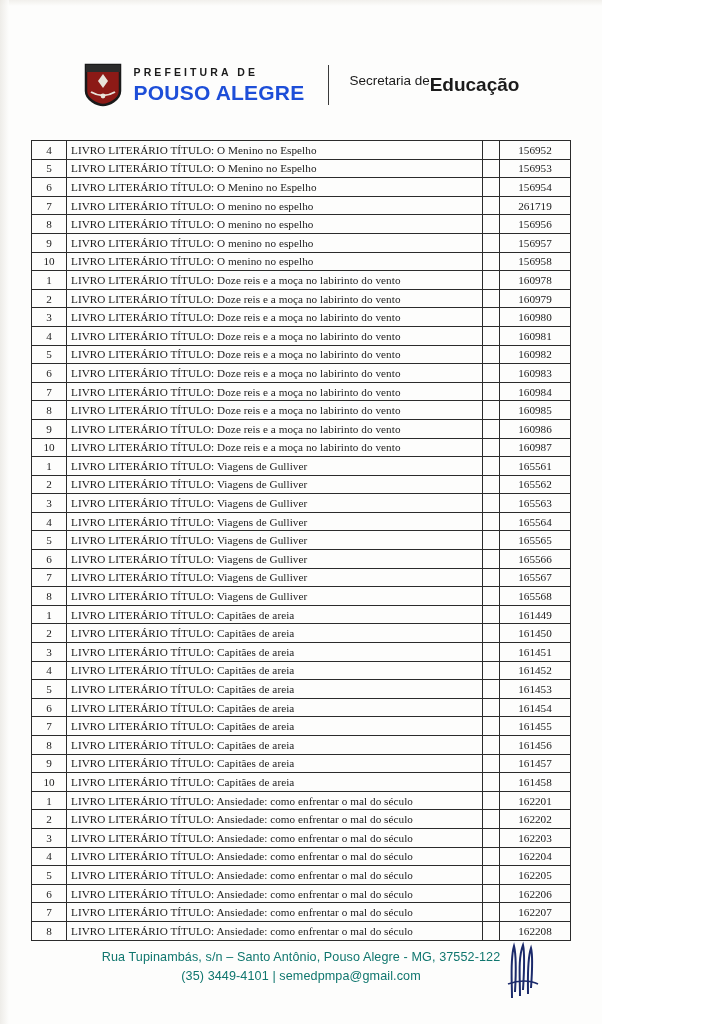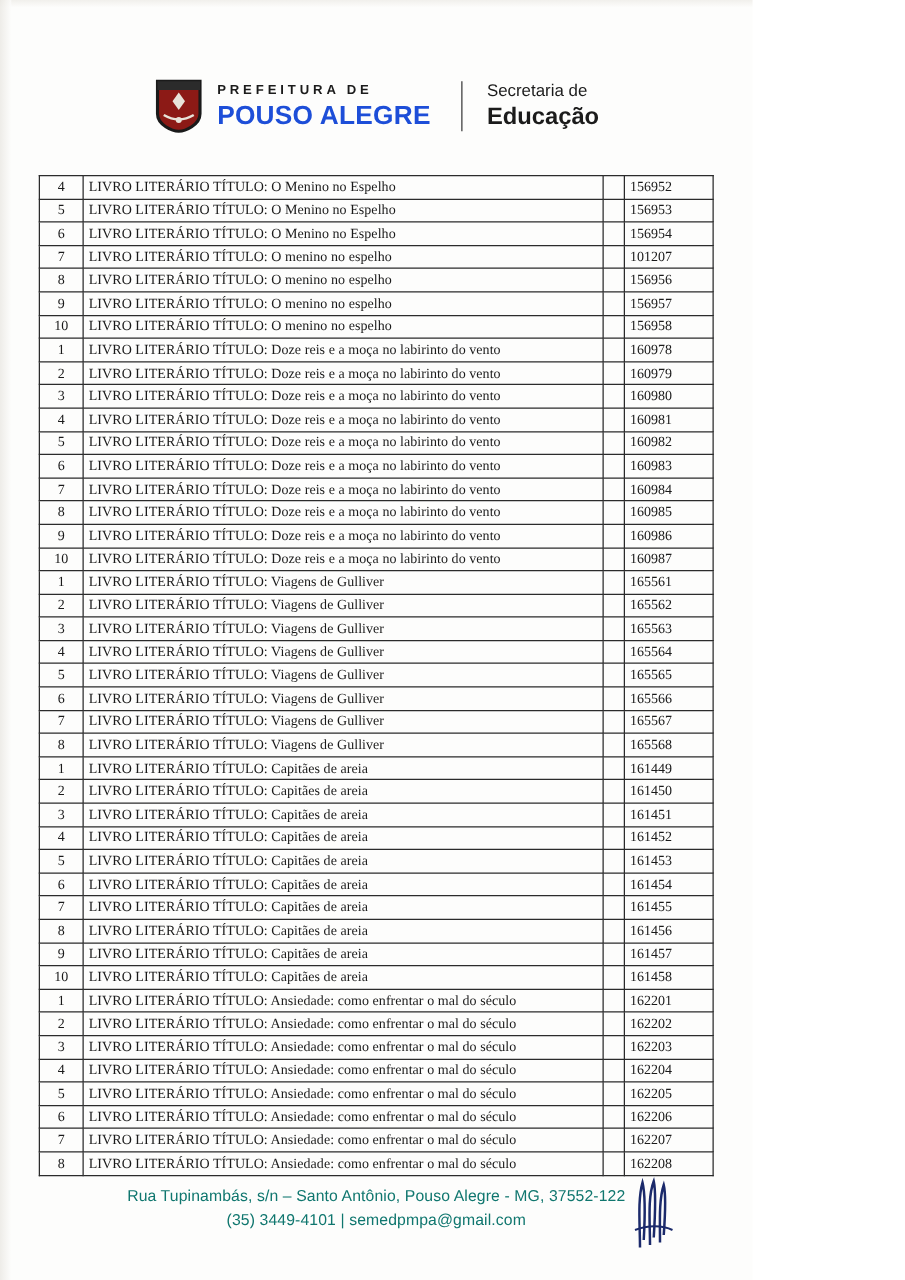--- a/index.html
+++ b/index.html
@@ -62,21 +62,21 @@
     color: #1d4ed8;
   }
   .divider-v {
     width: 1px;
     height: 40px;
     background: #3b3b3b;
     margin: 0 6px 0 10px;
   }
   .sec-text {
     display: flex;
-    flex-direction: column;
+    flex-direction: row;
     font-family: "Liberation Sans", sans-serif;
     line-height: 1.25;
     color: #1b1b1b;
     justify-content: space-between;
   }
   .sec-line1 { font-size: 13.5px; font-weight: 400; }
   .sec-line2 { font-size: 19px; font-weight: 700; }
 
   
   .table-wrap {
@@ -101,21 +101,21 @@
     width: 26px;
     text-align: center;
     font-size: 11px;
   }
   td.col-desc {
     padding-left: 6px;
     letter-spacing: 0.05px;
   }
   td.col-code {
     width: 62px;
-    text-align: left;
+    text-align: center;
     font-size: 11.2px;
     border-left: 1px solid #2b2b2b;
   }
   
   td.col-gap {
     width: 8px;
     border-left: 1px solid #2b2b2b;
     border-right: none;
     border-top: none;
     border-bottom: none;
@@ -207,21 +207,21 @@
           <tr>
             <td class="col-idx">6</td>
             <td class="col-desc">LIVRO LITERÁRIO TÍTULO: O Menino no Espelho</td>
             <td class="col-gap"></td>
             <td class="col-code">156954</td>
           </tr>
           <tr>
             <td class="col-idx">7</td>
             <td class="col-desc">LIVRO LITERÁRIO TÍTULO: O menino no espelho</td>
             <td class="col-gap"></td>
-            <td class="col-code">101207</td>
+            <td class="col-code">261719</td>
           </tr>
           <tr>
             <td class="col-idx">8</td>
             <td class="col-desc">LIVRO LITERÁRIO TÍTULO: O menino no espelho</td>
             <td class="col-gap"></td>
             <td class="col-code">156956</td>
           </tr>
           <tr>
             <td class="col-idx">9</td>
             <td class="col-desc">LIVRO LITERÁRIO TÍTULO: O menino no espelho</td>

